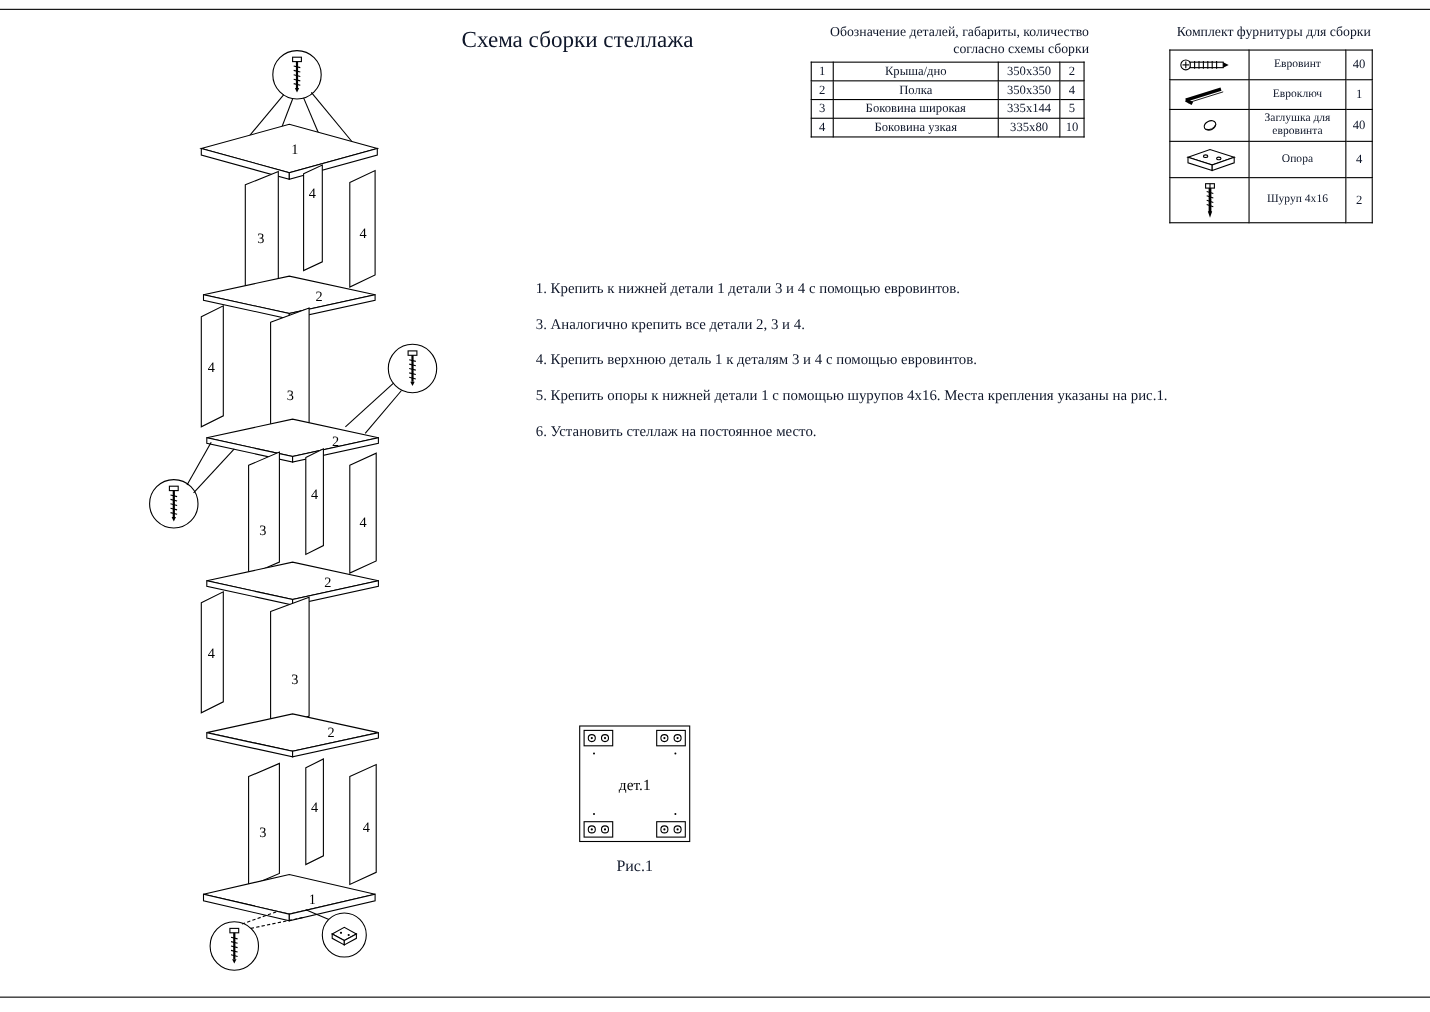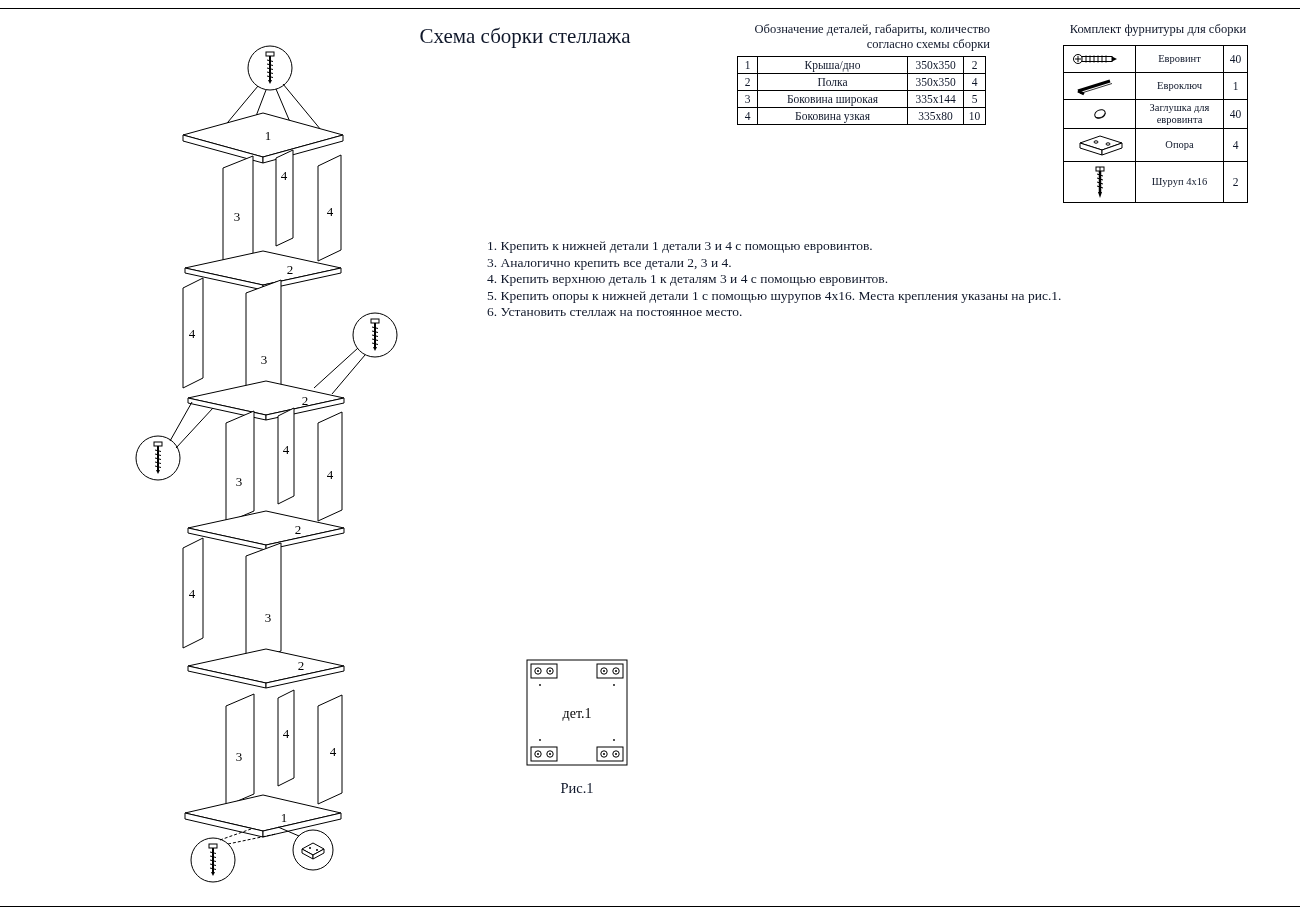--- a/index.html
+++ b/index.html
@@ -32,21 +32,21 @@
   .parts-table td { height:17px; }
 
   .hw-caption { position:absolute; left:1048px; top:22px; width:220px; text-align:center; font-size:12.5px; }
   .hw-table { position:absolute; left:1063px; top:45px; }
   .hw-table td.c-icon { width:72px; }
   .hw-table td.c-name { width:88px; font-size:10.5px; }
   .hw-table td.c-qty  { width:24px; }
   .hw-icon-svg { display:block; margin:2px auto; }
 
   .instructions { position:absolute; left:487px; top:238px; width:720px; font-size:13.5px; line-height:16.6px; }
-  .instr-line { white-space:nowrap; }
+  .instr-line { white-space:nowrap;margin-top:16px; }
 
   .diagram-svg { position:absolute; left:118px; top:38px; }
   svg text { font-family:"Liberation Serif", serif; font-size:13px; fill:#000; }
   .fig-svg { position:absolute; left:515px; top:650px; }
   .fig-caption { position:absolute; left:527px; top:780px; width:100px; text-align:center; font-size:14.5px; }
   .fig-label { font-size:14px; }
 </style>
 </head>
 <body>
 

